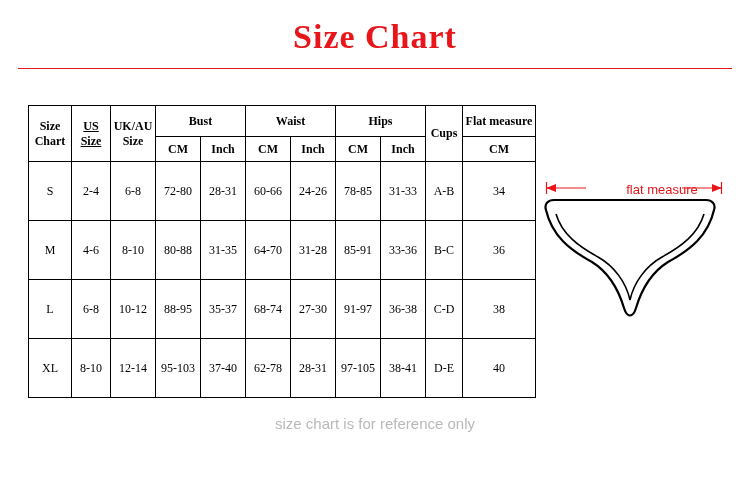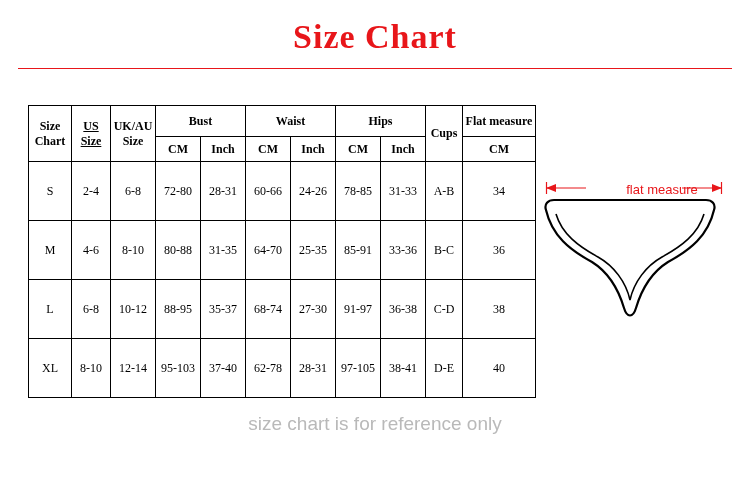--- a/index.html
+++ b/index.html
@@ -101,21 +101,21 @@
   }
 
   
   #footnote {
     position: absolute;
     top: 412px;
     left: 0;
     width: 750px;
     text-align: center;
     font-family: "Liberation Sans", sans-serif;
-    font-size: 19px;
+    font-size: 15px;
     color: #b9b9b9;
     line-height: 23px;
   }
 </style>
 </head>
 <body>
 
 <div id="title-block">
   <span id="title-text">Size Chart</span>
 </div>
@@ -157,21 +157,21 @@
       <td>A-B</td>
       <td>34</td>
     </tr>
     <tr>
       <td class="row-label">M</td>
       <td>4-6</td>
       <td>8-10</td>
       <td>80-88</td>
       <td>31-35</td>
       <td>64-70</td>
-      <td>25-35</td>
+      <td>31-28</td>
       <td>85-91</td>
       <td>33-36</td>
       <td>B-C</td>
       <td>36</td>
     </tr>
     <tr>
       <td class="row-label">L</td>
       <td>6-8</td>
       <td>10-12</td>
       <td>88-95</td>

